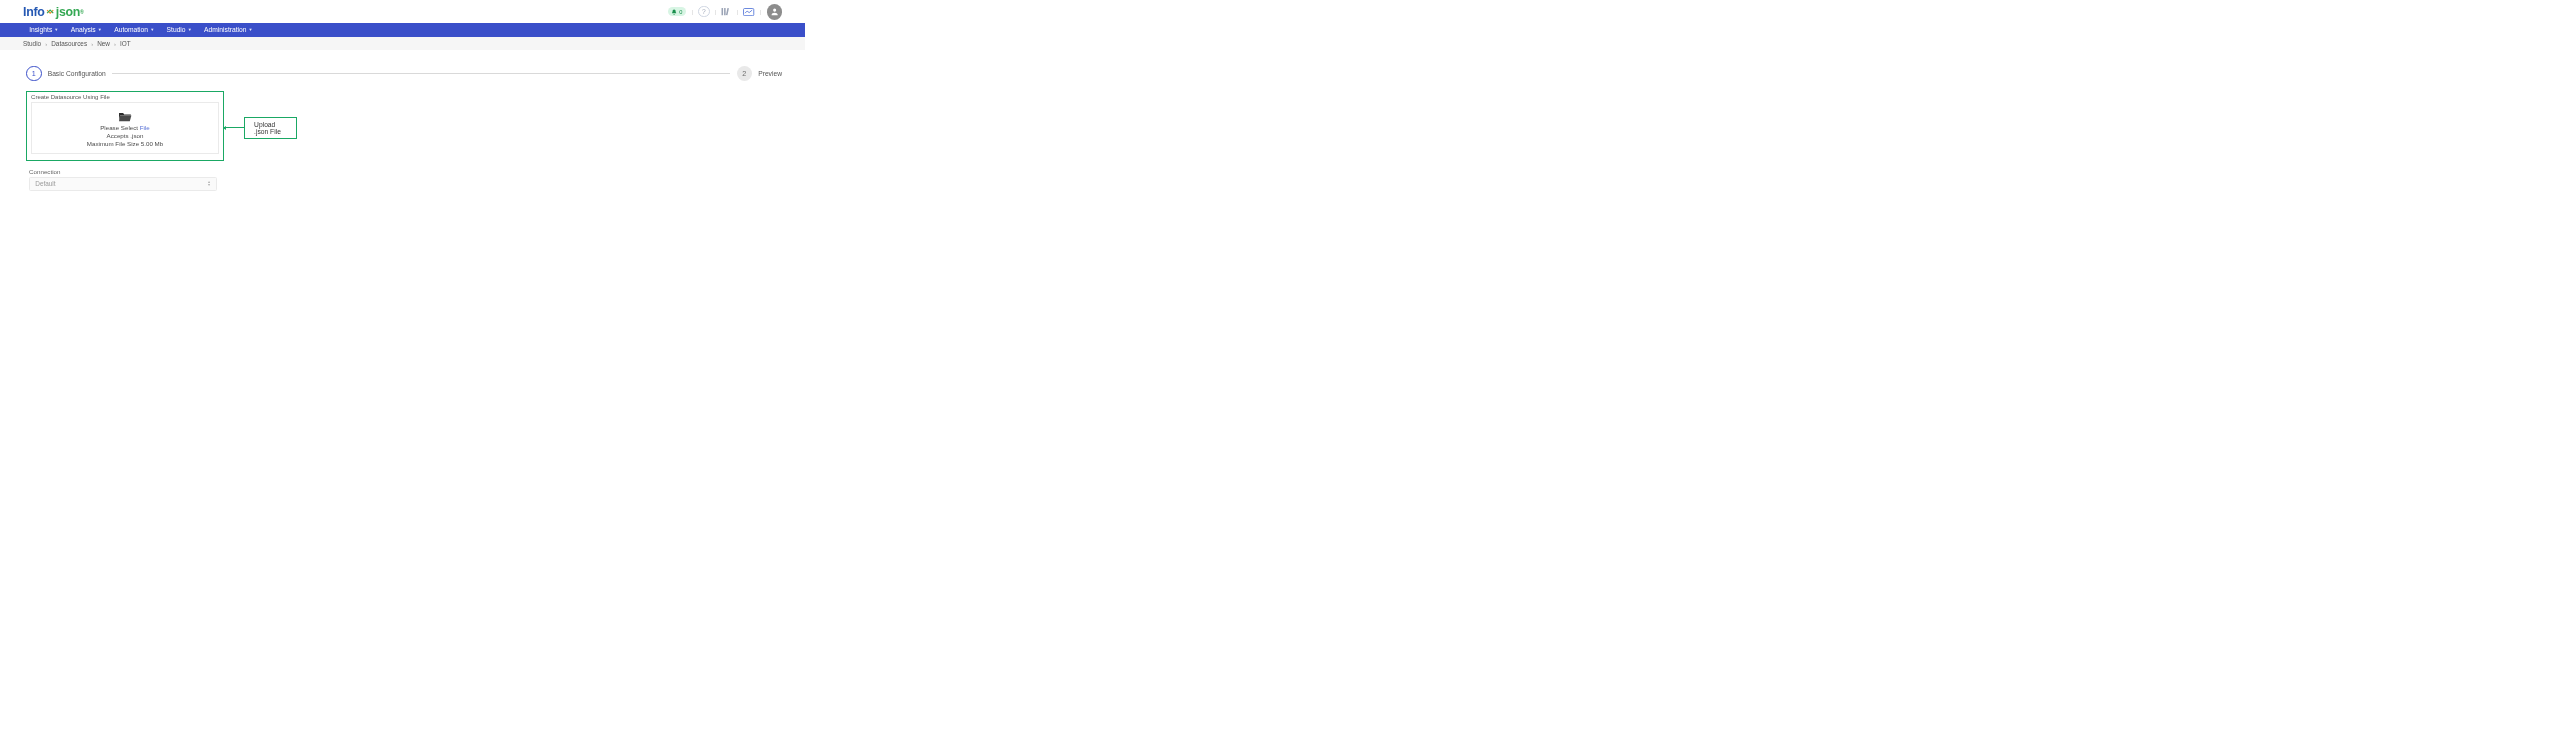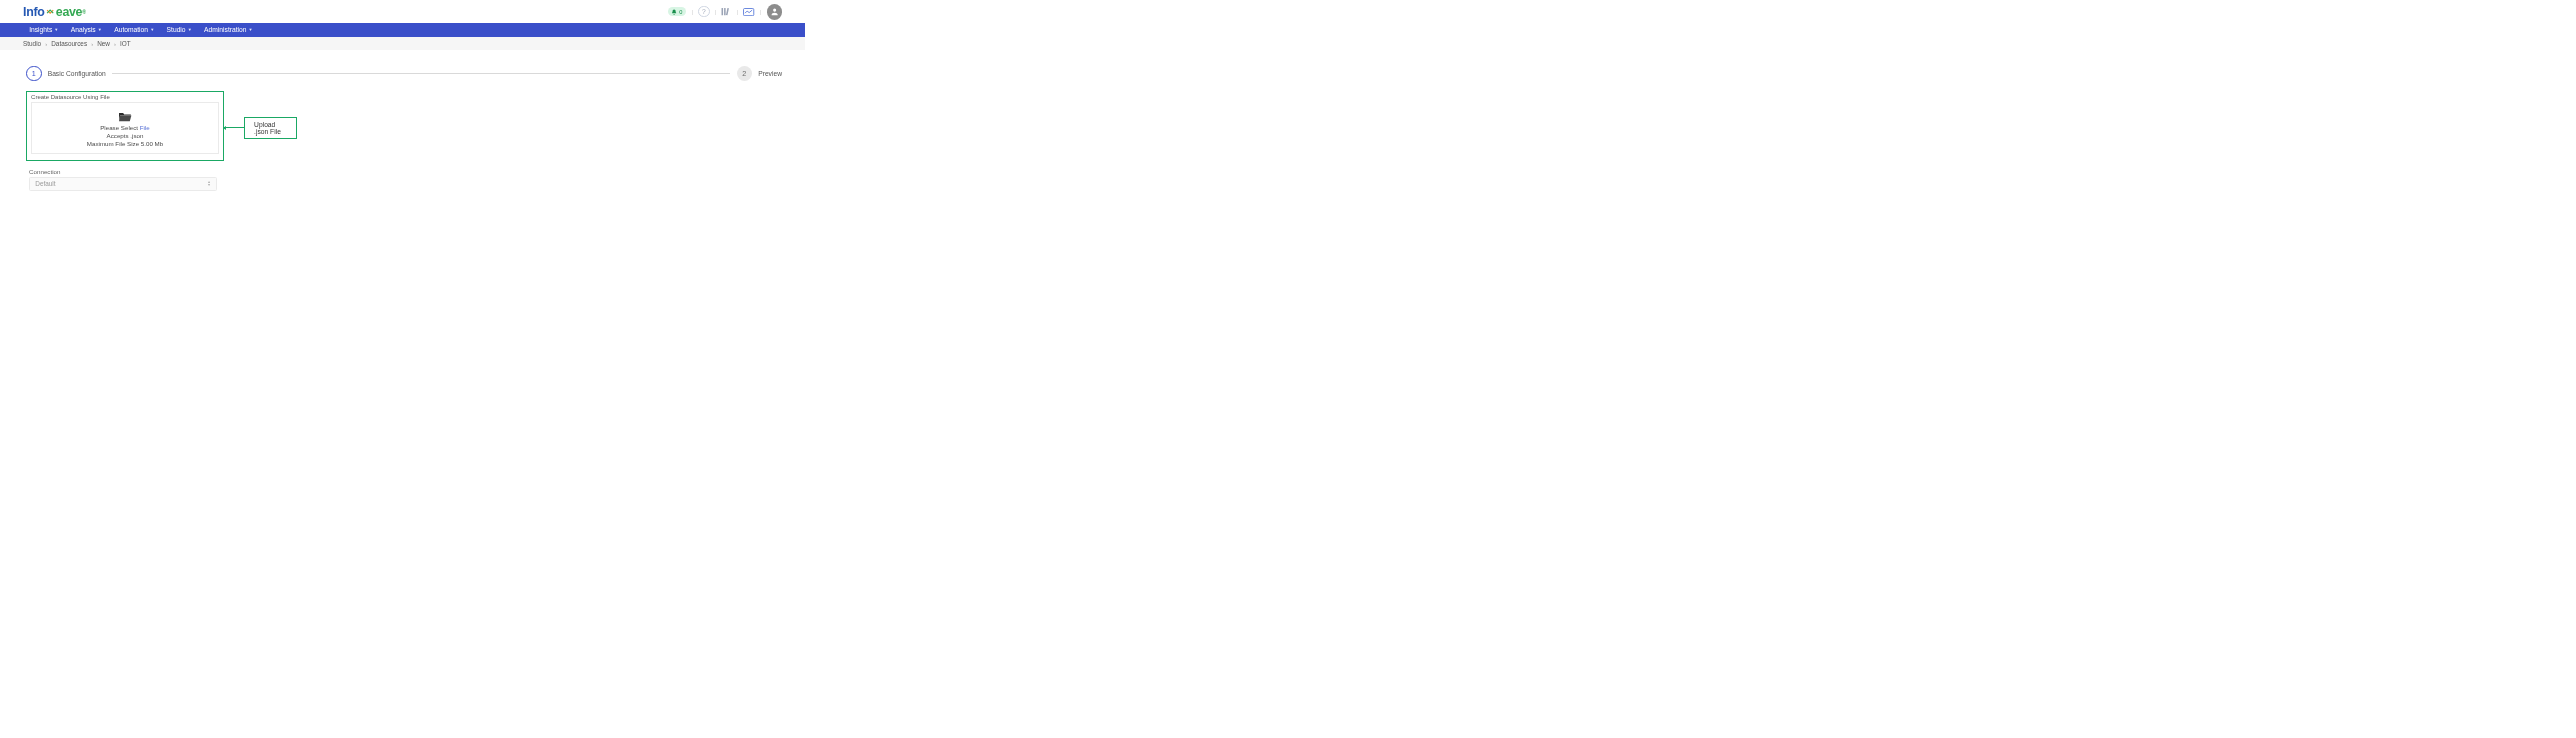--- a/index.html
+++ b/index.html
@@ -145,21 +145,21 @@
   <div class="topbar">
     <div class="logo-wrap">
       <span class="logo-txt">
         <span class="logo-info">Info</span>
         <span class="logo-icon">
           <svg width="10.3" height="10.3" viewBox="0 0 20 20">
             <path d="M4 6 L10 12 L16 6" stroke="#f28c28" stroke-width="2.2" fill="none"></path>
             <path d="M4 12 L10 6 L16 12" stroke="#34a853" stroke-width="2.2" fill="none"></path>
           </svg>
         </span>
-        <span class="logo-weave">eave</span>
+        <span class="logo-weave">json</span>
         <span class="logo-reg">®</span>
       </span>
     </div>
     <div class="topbar-right">
       <span class="notif-pill">
         <svg width="6.2" height="6.2" viewBox="0 0 24 24">
             <path fill="#1a8f4d" d="M12 2a6 6 0 0 0-6 6v4l-2 3v1h16v-1l-2-3V8a6 6 0 0 0-6-6zm0 20a3 3 0 0 0 3-3H9a3 3 0 0 0 3 3z"></path>
           </svg>
         <span>0</span>
       </span>

